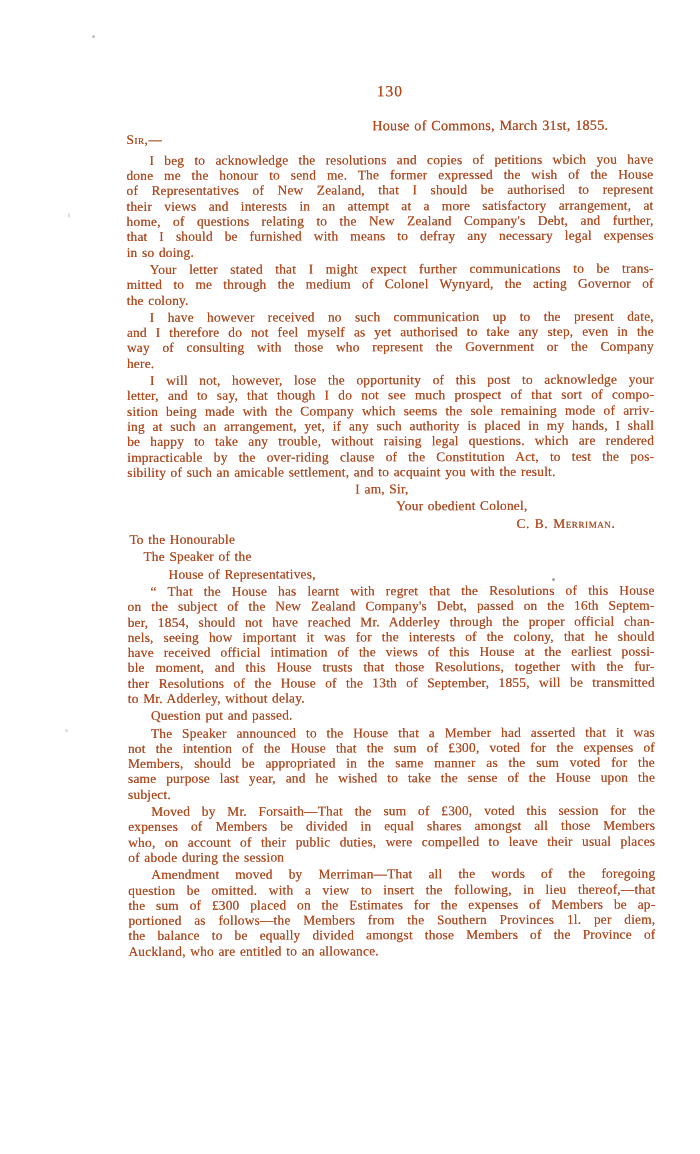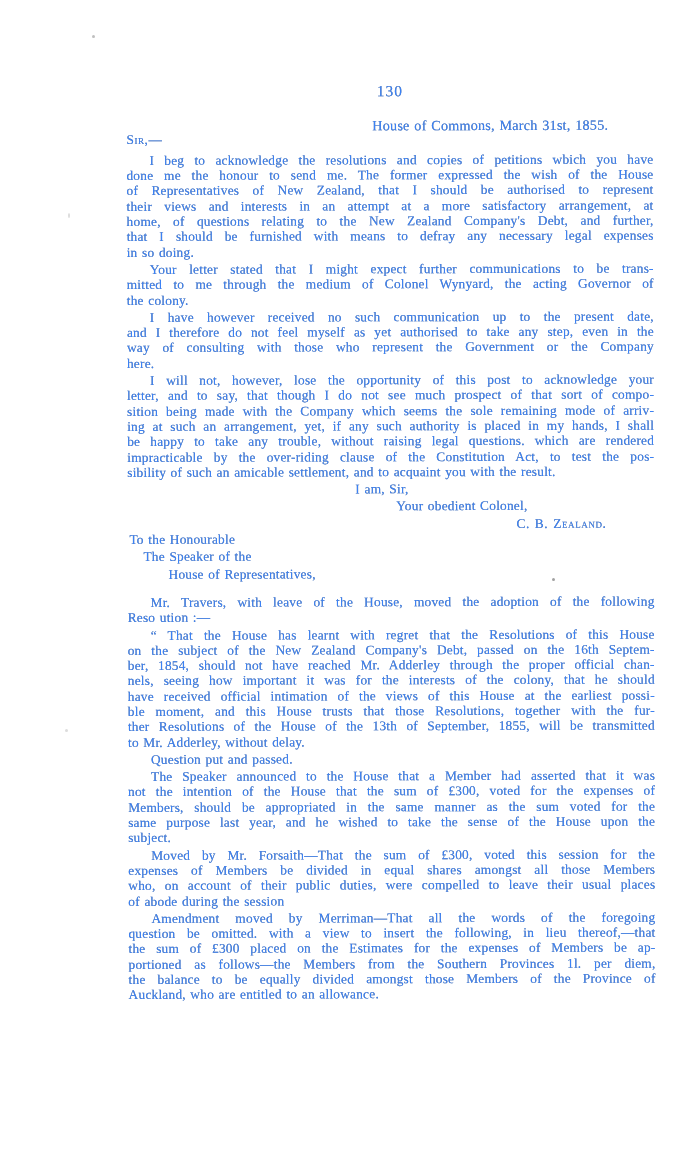--- a/index.html
+++ b/index.html
@@ -53,21 +53,21 @@
   .proceedings-start { margin-top: 13px; }
   .speck { position: absolute; background: #8a8a8a; border-radius: 50%; }
   .speck.s1 { left: 92px;  top: 35px;  width: 3px; height: 3px; opacity: .55; }
   .speck.s2 { left: 68px;  top: 213px; width: 2px; height: 5px; opacity: .3; }
   .speck.s3 { left: 65px;  top: 729px; width: 3px; height: 3px; opacity: .3; }
   .speck.s4 { left: 552px; top: 578px; width: 3px; height: 3px; opacity: .8; }
 </style>
 </head>
 <body>
 
-<div class="page" style="background: rgb(255, 255, 255); color: #3b82f6;">
+<div class="page" style="background: rgb(255, 255, 255); color: #c2410c;">
   <div class="speck s1"></div>
   <div class="speck s2"></div>
   <div class="speck s3"></div>
   <div class="speck s4"></div>
 
   <div class="content">
     <div class="pageno">130</div>
     <div class="dateline">House of Commons, March 31st, 1855.</div>
     <div class="salutation smallcaps">Sir,—</div>
 
@@ -96,30 +96,26 @@
         <div class="tline just">letter, and to say, that though I do not see much prospect of that sort of compo-</div>
         <div class="tline just">sition being made with the Company which seems the sole remaining mode of arriv-</div>
         <div class="tline just">ing at such an arrangement, yet, if any such authority is placed in my hands, I shall</div>
         <div class="tline just">be happy to take any trouble, without raising legal questions. which are rendered</div>
         <div class="tline just">impracticable by the over-riding clause of the Constitution Act, to test the pos-</div>
         <div class="tline">sibility of such an amicable settlement, and to acquaint you with the result.</div>
       </div>
 
     <div class="single i-am">I am, Sir,</div>
     <div class="single servant">Your obedient Colonel,</div>
-    <div class="single signature smallcaps">C. B. Zealand.</div>
+    <div class="single signature smallcaps">C. B. Merriman.</div>
 
     <div class="single addr1">To the Honourable</div>
     <div class="single addr2">The Speaker of the</div>
     <div class="single addr3">House of Representatives,</div>
 
-    <div class="para proceedings-start">
-        <div class="tline just ind">Mr. Travers, with leave of the House, moved the adoption of the following</div>
-        <div class="tline">Reso ution :—</div>
-      </div>
     <div class="para">
         <div class="tline just ind">“ That the House has learnt with regret that the Resolutions of this House</div>
         <div class="tline just">on the subject of the New Zealand Company's Debt, passed on the 16th Septem-</div>
         <div class="tline just">ber, 1854, should not have reached Mr. Adderley through the proper official chan-</div>
         <div class="tline just">nels, seeing how important it was for the interests of the colony, that he should</div>
         <div class="tline just">have received official intimation of the views of this House at the earliest possi-</div>
         <div class="tline just">ble moment, and this House trusts that those Resolutions, together with the fur-</div>
         <div class="tline just">ther Resolutions of the House of the 13th of September, 1855, will be transmitted</div>
         <div class="tline">to Mr. Adderley, without delay.</div>
       </div>

